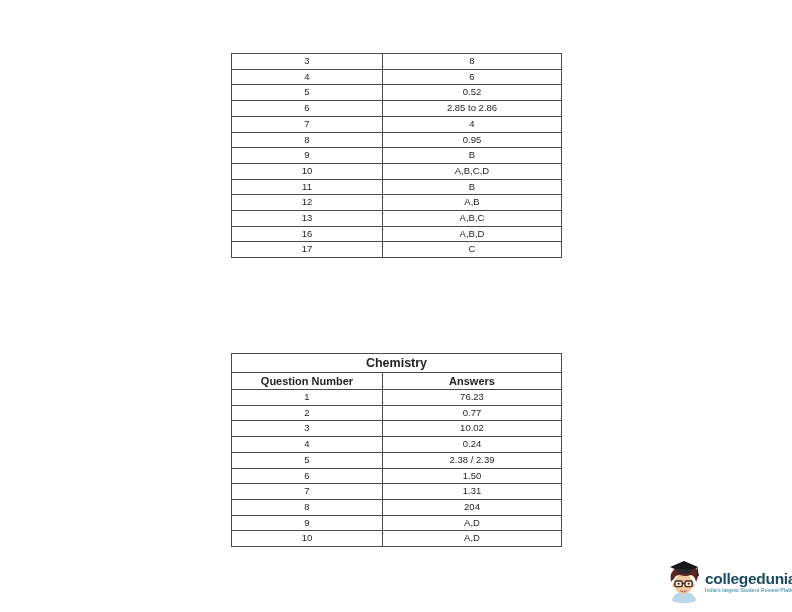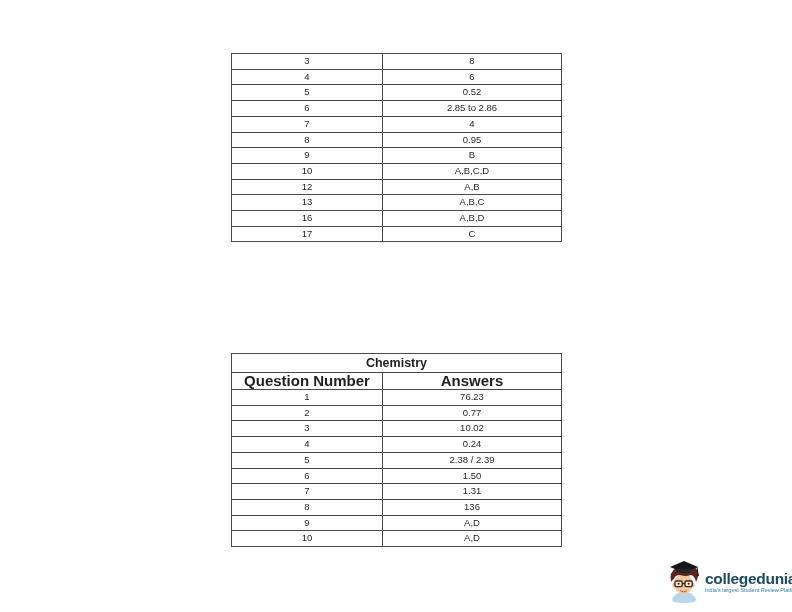--- a/index.html
+++ b/index.html
@@ -38,21 +38,21 @@
   .tbl-top { left: 231px; top: 53px; }
   .tbl-chem { left: 231px; top: 353px; }
   .tbl-chem th.title {
     height: 18px;
     font-size: 12.5px;
     font-weight: bold;
     line-height: 18px;
   }
   .tbl-chem th.colhead {
     height: 16px;
-    font-size: 15px;
+    font-size: 11px;
     font-weight: bold;
     line-height: 16px;
   }
   .logo {
     position: absolute;
     left: 666px;
     top: 560px;
     display: flex;
     align-items: center;
     gap: 3px;
@@ -124,20 +124,24 @@
         <tr>
           <td>9</td>
           <td>B</td>
         </tr>
 
         <tr>
           <td>10</td>
           <td>A,B,C,D</td>
         </tr>
 
+        <tr>
+          <td>11</td>
+          <td>B</td>
+        </tr>
 
         <tr>
           <td>12</td>
           <td>A,B</td>
         </tr>
 
         <tr>
           <td>13</td>
           <td>A,B,C</td>
         </tr>
@@ -203,21 +207,21 @@
           <td>1.50</td>
         </tr>
 
         <tr>
           <td>7</td>
           <td>1.31</td>
         </tr>
 
         <tr>
           <td>8</td>
-          <td>136</td>
+          <td>204</td>
         </tr>
 
         <tr>
           <td>9</td>
           <td>A,D</td>
         </tr>
 
         <tr>
           <td>10</td>
           <td>A,D</td>

